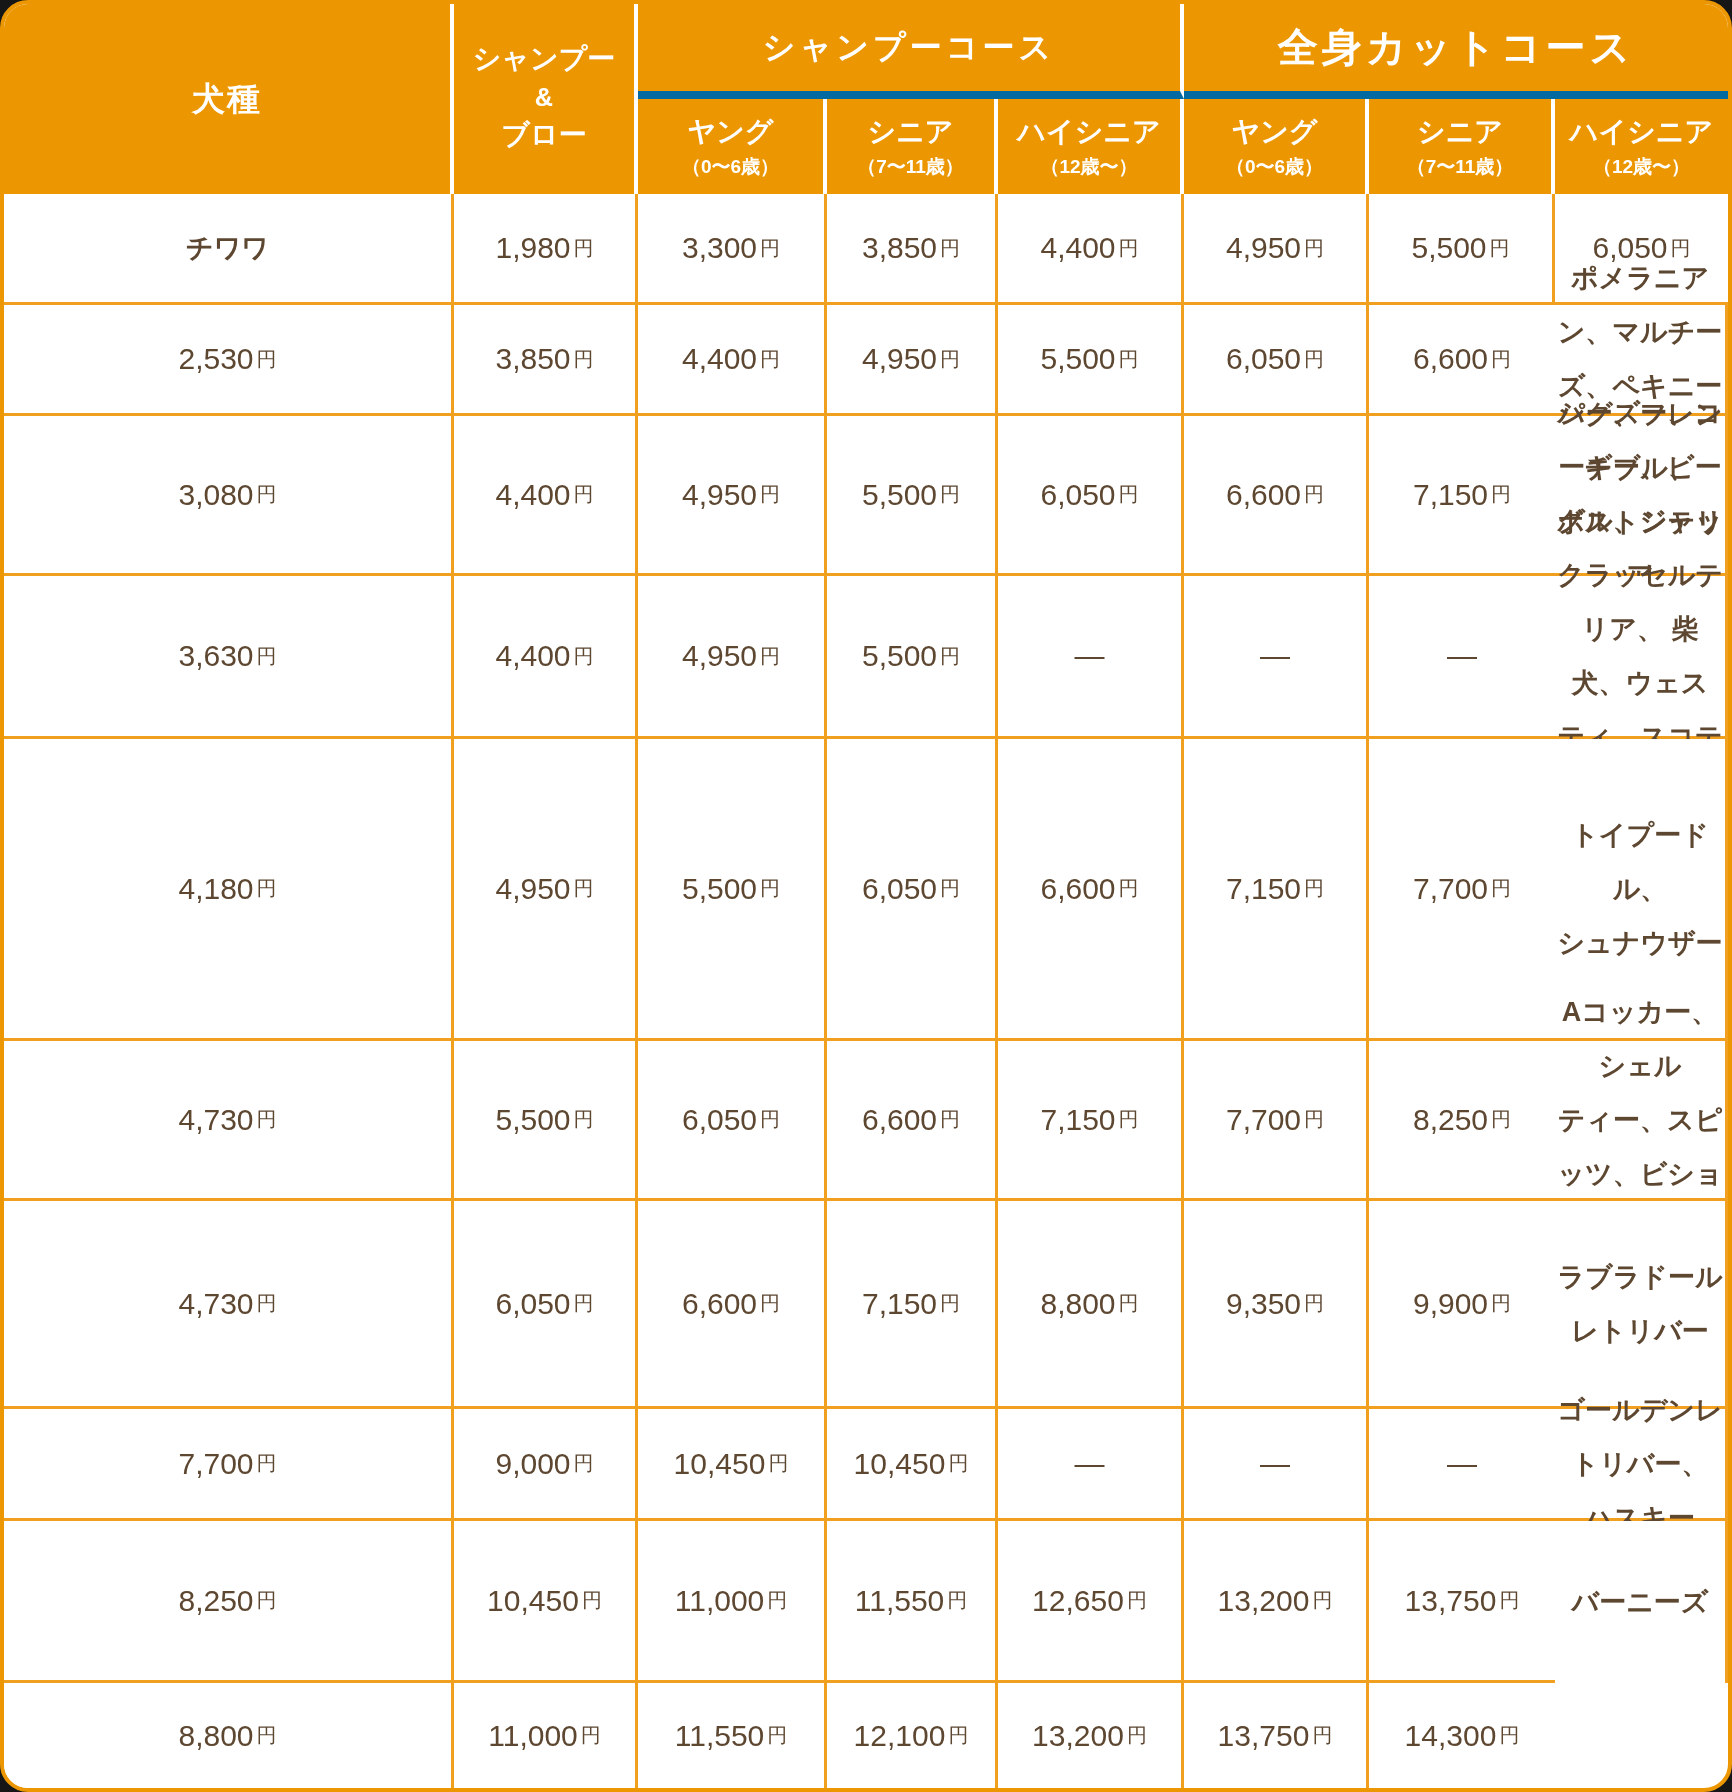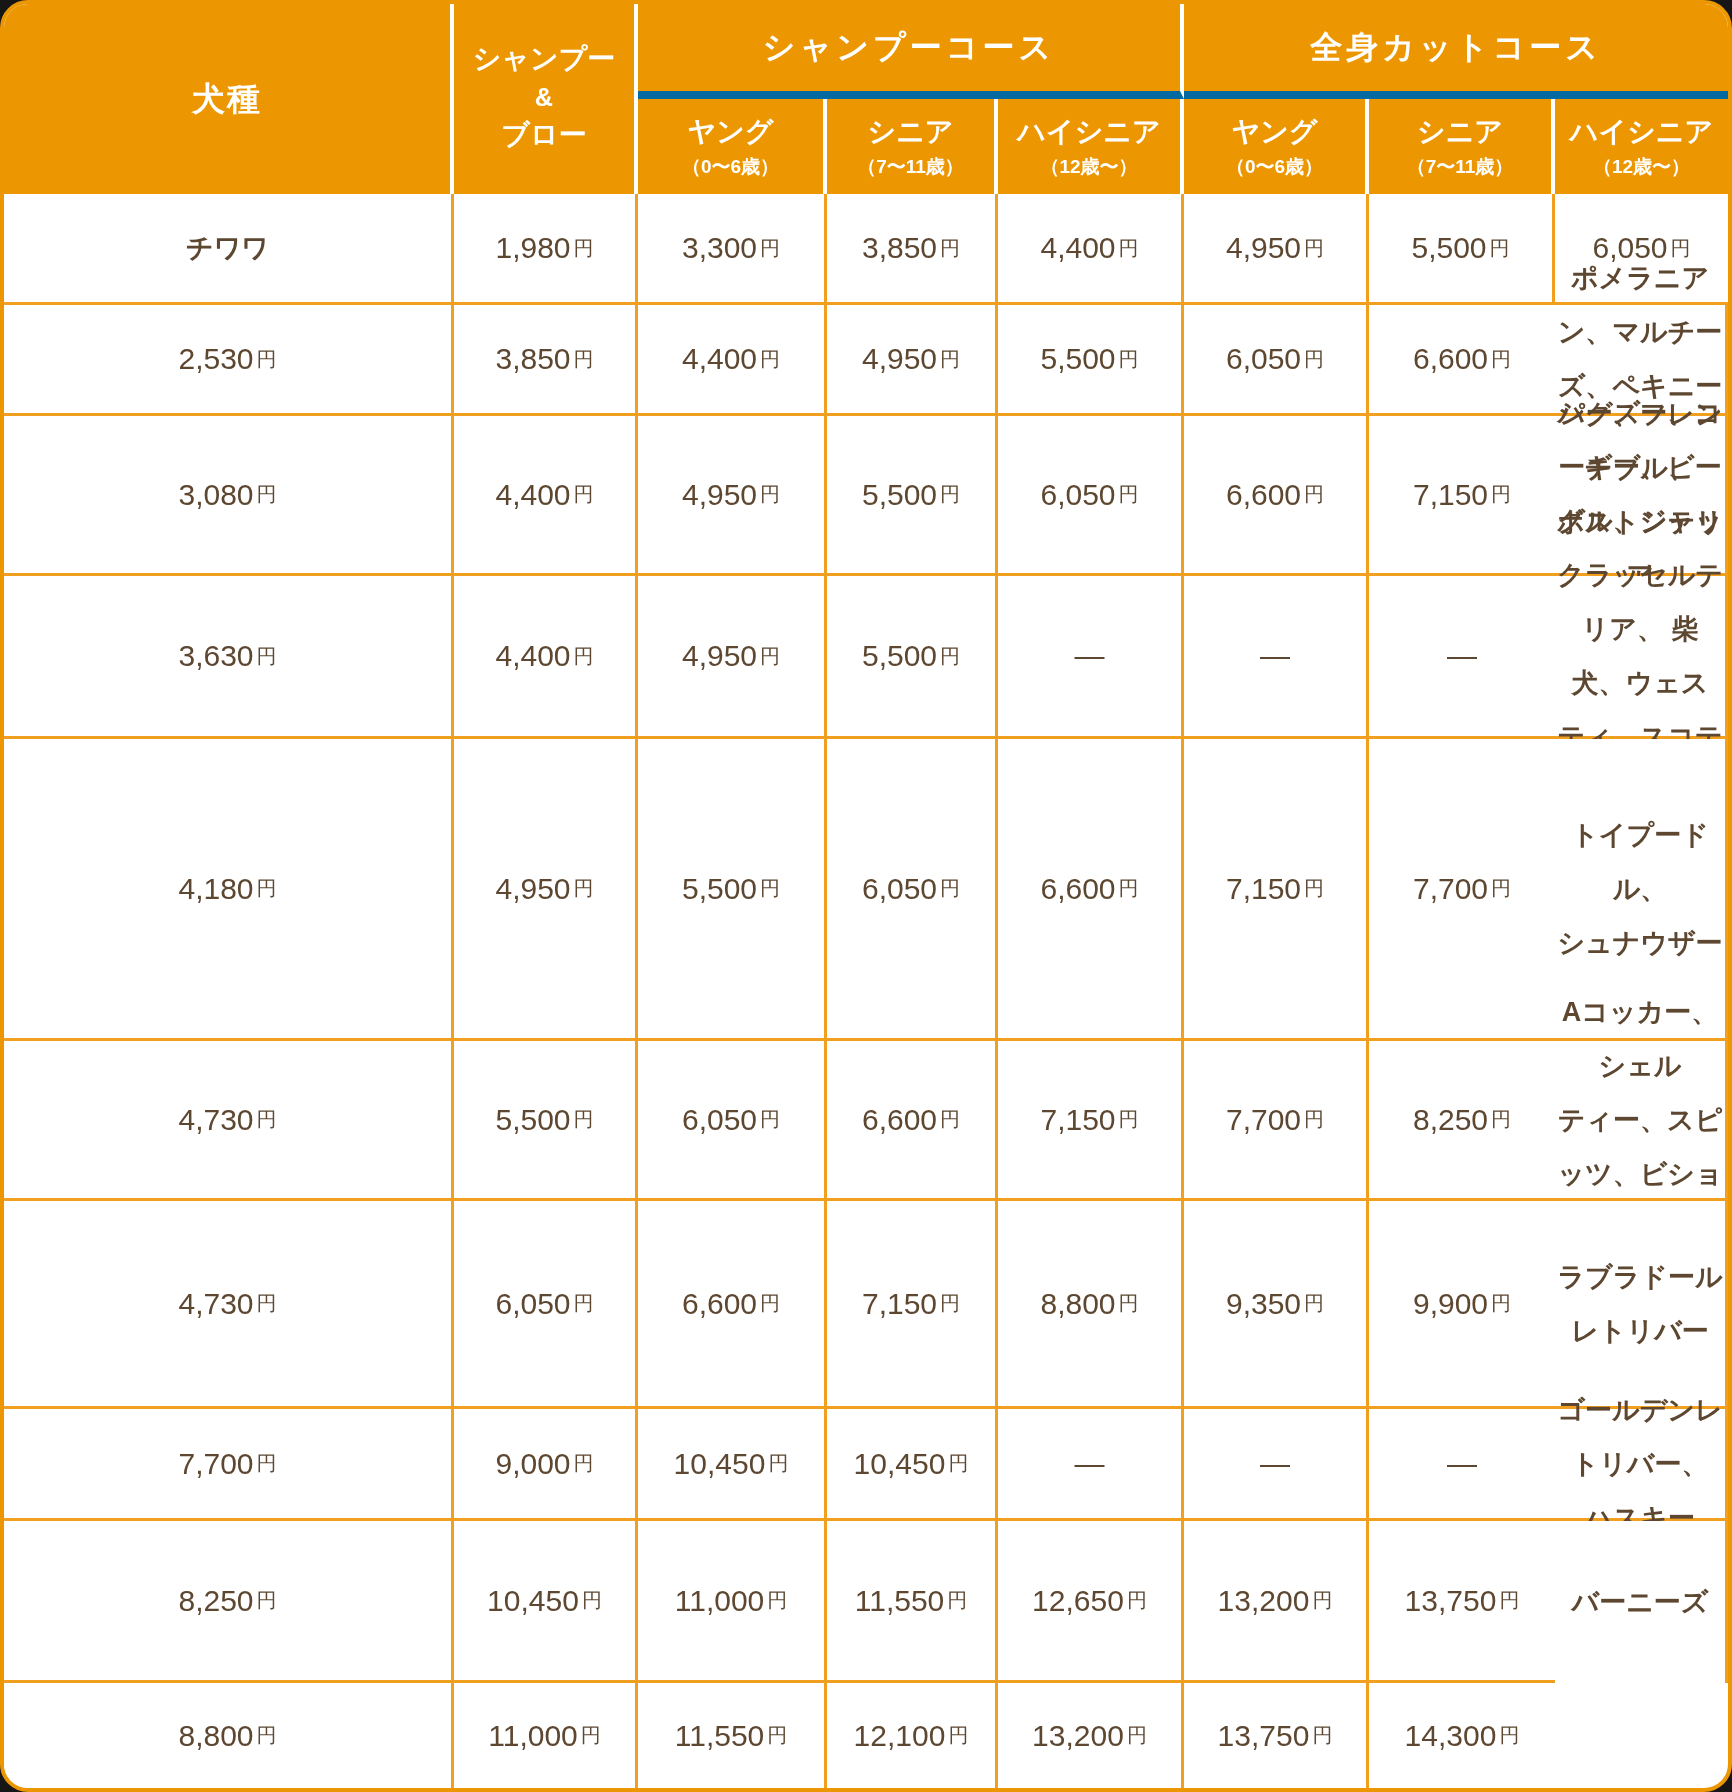--- a/index.html
+++ b/index.html
@@ -19,21 +19,21 @@
   .hc{
     background:#EC9702;color:#ffffff;
     display:flex;flex-direction:column;align-items:center;justify-content:center;
     font-weight:700;text-align:center;box-sizing:border-box;
   }
   .hc.brd-r{border-right:4px solid #ffffff;}
   .hc.brd-b{border-bottom:8px solid #0369a1;}
   .breed-head{grid-area:1/1/3/2;font-size:33px;letter-spacing:2px;}
   .sb-head{grid-area:1/2/3/3;font-size:28px;line-height:1.35;white-space:pre-line;}
   .group1{grid-area:1/3/2/6;font-size:32px;letter-spacing:4px;}
-  .group2{grid-area:1/6/2/9;font-size:32px;letter-spacing:4px;}
+  .group2{grid-area:1/6/2/9;font-size:40px;letter-spacing:4px;}
   .sub{font-size:28px;}
   .sub .range{font-size:19px;font-weight:700;margin-top:3px;letter-spacing:0;}
   .s1{grid-area:2/3/3/4;} .s2{grid-area:2/4/3/5;} .s3{grid-area:2/5/3/6;}
   .s4{grid-area:2/6/3/7;} .s5{grid-area:2/7/3/8;} .s6{grid-area:2/8/3/9;}
   
   .bc{
     background:#ffffff;color:#5D4731;box-sizing:border-box;
     display:flex;align-items:center;justify-content:center;text-align:center;
     border-right:3px solid #F09F1F;border-bottom:3px solid #F09F1F;
   }

